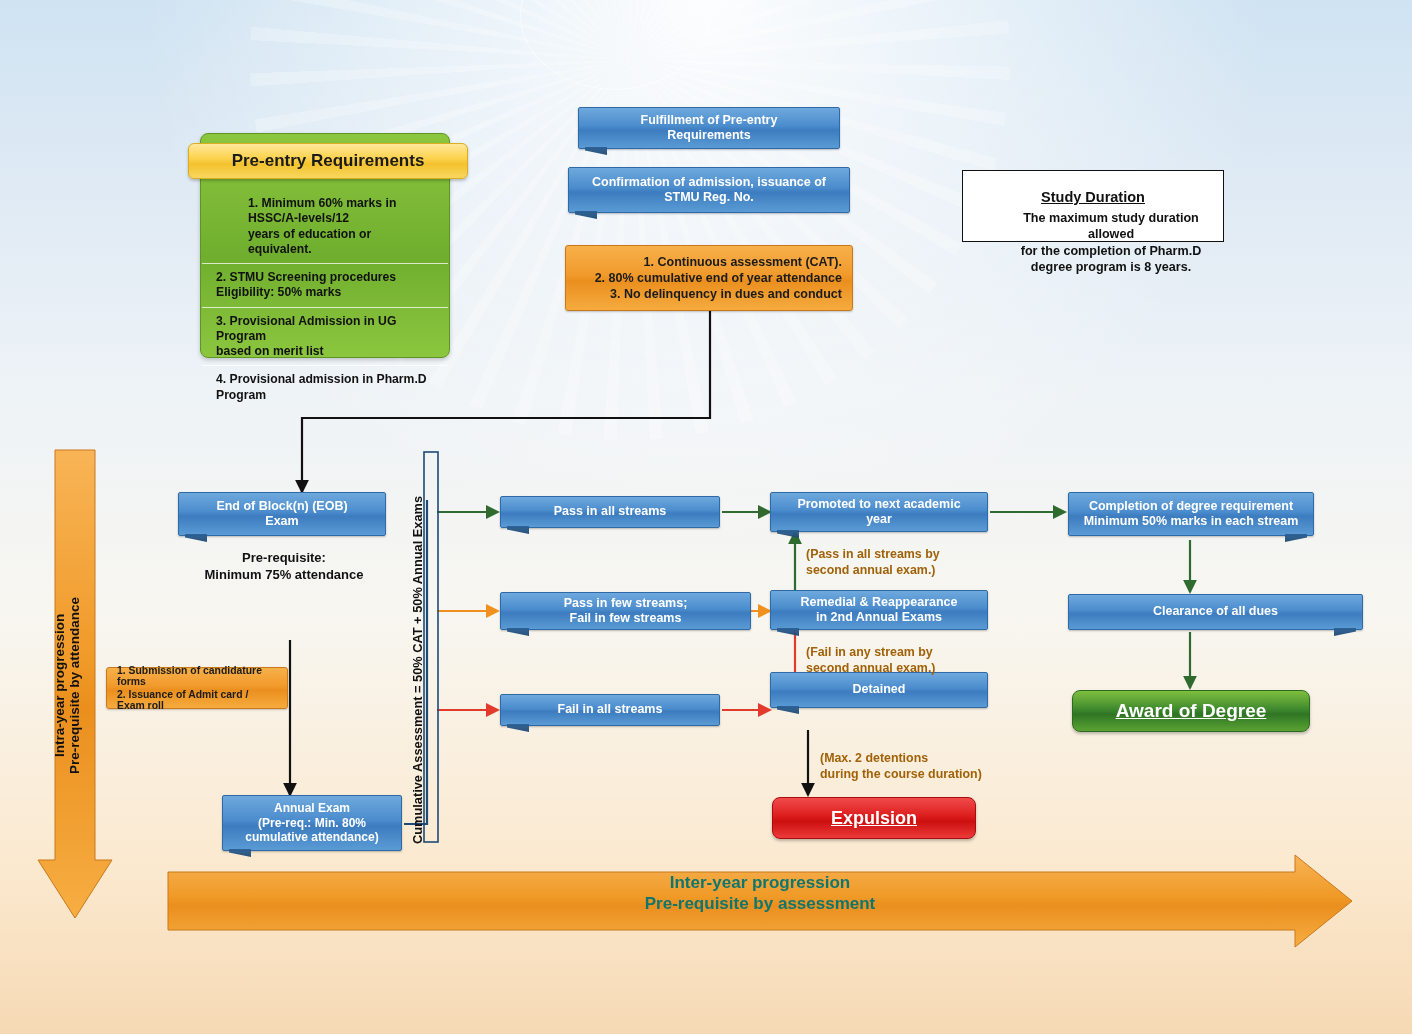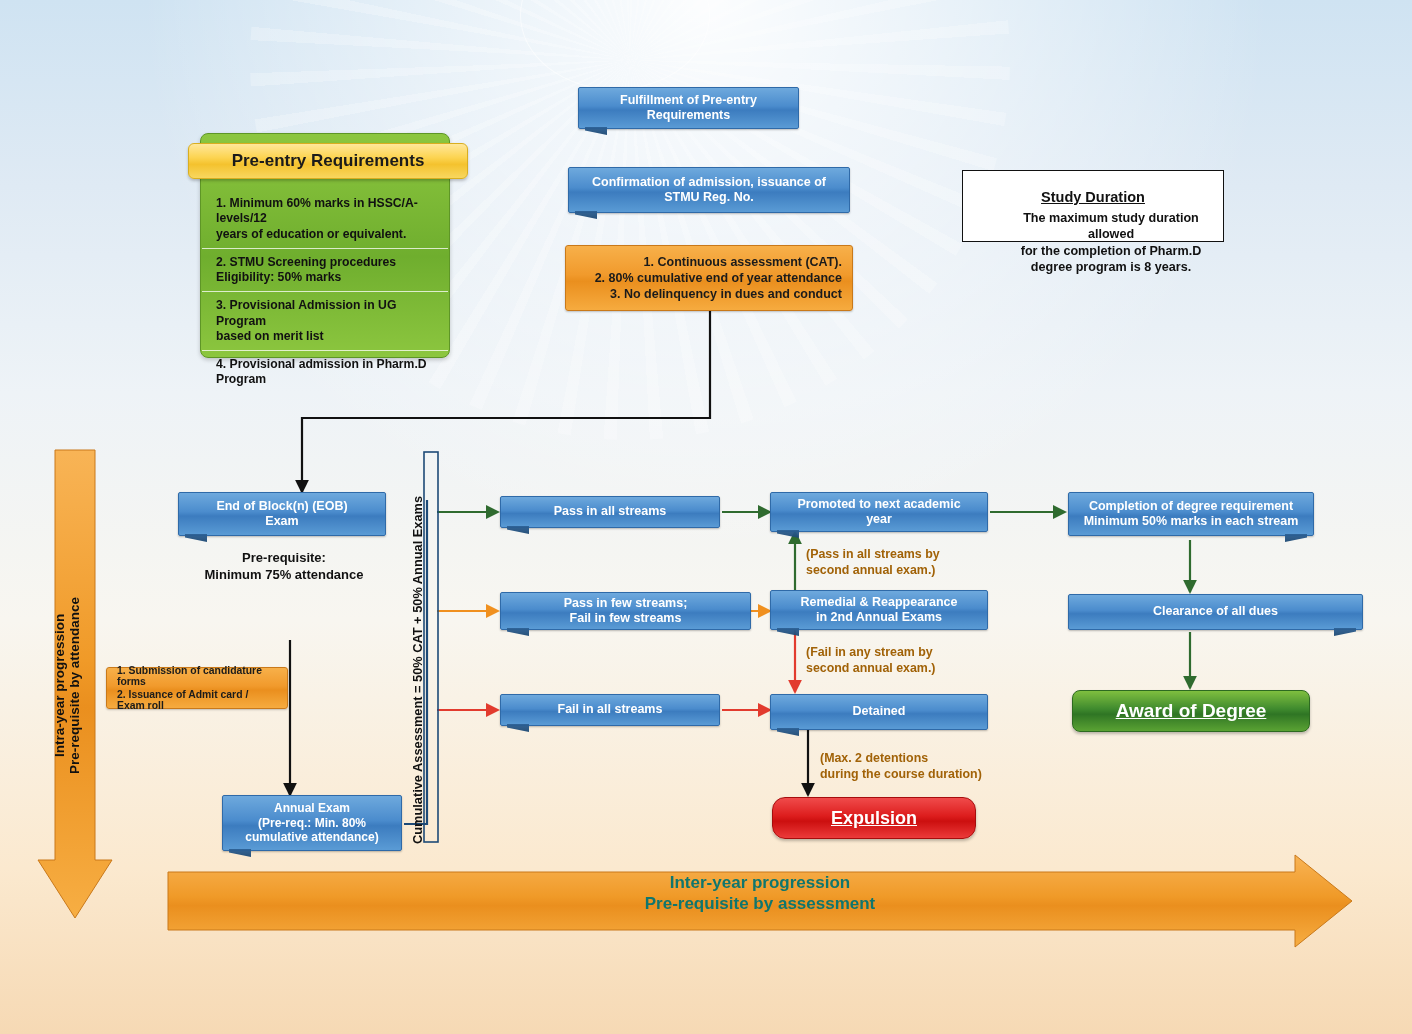--- a/index.html
+++ b/index.html
@@ -146,38 +146,38 @@
   <path d="M1190,540 L1190,592" stroke="#2f6b2f" stroke-width="2.2" fill="none" marker-end="url(#mkg)"></path>
   <path d="M1190,632 L1190,688" stroke="#2f6b2f" stroke-width="2.2" fill="none" marker-end="url(#mkg)"></path>
 
   <path d="M55,450 L95,450 L95,860 L112,860 L75,918 L38,860 L55,860 Z" fill="url(#ograd)" stroke="#c9791a" stroke-width="1"></path>
 
   <path d="M168,872 L1295,872 L1295,855 L1352,901 L1295,947 L1295,930 L168,930 Z" fill="url(#ograd)" stroke="#c9791a" stroke-width="1"></path>
 
   <rect x="424" y="452" width="14" height="390" fill="none" stroke="#1d4a77" stroke-width="1.6"></rect>
 </svg>
 
-<div class="node" style="left:578px; top:87px; width:221px; height:42px; white-space:pre-line;">Fulfillment of Pre-entry
+<div class="node" style="left:578px; top:107px; width:262px; height:42px; white-space:pre-line;">Fulfillment of Pre-entry
 Requirements</div>
 
 <div class="node" style="left:568px; top:167px; width:282px; height:46px; white-space:pre-line;">Confirmation of admission, issuance of
 STMU Reg. No.</div>
 
 <div class="orange" style="left:565px; top:245px; width:288px; height:66px; display:flex; flex-direction:column; justify-content:center; align-items:flex-end; gap:2px;">
   <div>1. Continuous assessment (CAT).</div>
   <div>2. 80% cumulative end of year attendance</div>
   <div>3. No delinquency in dues and conduct</div>
 </div>
 
 <div class="green-card" style="left:200px; top:133px; width:250px; height:225px;"></div>
 <div class="yellow-head" style="left:188px; top:143px; width:280px; height:36px;">
   <span>Pre-entry Requirements</span>
 </div>
 <div class="green-list" style="left:202px; top:190px; width:246px;">
-  <div class="it" style="white-space:pre-line;">1. Minimum 60% marks in HSSC/A-levels/12
+  <div class="it" style="white-space:pre-line;margin-left:32px;">1. Minimum 60% marks in HSSC/A-levels/12
     years of education or equivalent.</div>
   <div class="it" style="white-space:pre-line;">2. STMU Screening procedures
      Eligibility: 50% marks</div>
   <div class="it" style="white-space:pre-line;">3. Provisional Admission in UG Program
     based on merit list</div>
   <div class="it" style="white-space:pre-line;">4. Provisional admission in Pharm.D
     Program</div>
 </div>
 
 <div class="study" style="left:962px; top:170px; width:262px; height:72px;">
@@ -206,30 +206,30 @@
 
 <div class="node" style="left:500px; top:496px; width:220px; height:32px;">Pass in all streams</div>
 <div class="node" style="left:500px; top:592px; width:251px; height:38px; white-space:pre-line;">Pass in few streams;
 Fail in few streams</div>
 <div class="node" style="left:500px; top:694px; width:220px; height:32px;">Fail in all streams</div>
 
 <div class="node" style="left:770px; top:492px; width:218px; height:40px; white-space:pre-line;">Promoted to next academic
 year</div>
 <div class="node" style="left:770px; top:590px; width:218px; height:40px; white-space:pre-line;">Remedial &amp; Reappearance
 in 2nd Annual Exams</div>
-<div class="node" style="left:770px; top:694px; width:218px; height:36px;">Detained</div>
+<div class="node" style="left:770px; top:672px; width:218px; height:36px;">Detained</div>
 
 <div class="note" style="left:806px; top:547px; width:190px; white-space:pre-line;">(Pass in all streams by
 second annual exam.)</div>
 <div class="note" style="left:806px; top:645px; width:190px; white-space:pre-line;">(Fail in any stream by
 second annual exam.)</div>
 <div class="note" style="left:820px; top:751px; width:196px; white-space:pre-line;">(Max. 2 detentions
 during the course duration)</div>
 
-<div class="expulsion" style="left:772px; top:797px; width:204px; height:42px;border-radius:13px;">
+<div class="expulsion" style="left:772px; top:797px; width:204px; height:42px;">
   <span>Expulsion</span>
 </div>
 
 <div class="node r" style="left:1068px; top:492px; width:246px; height:44px; white-space:pre-line;">Completion of degree requirement
 Minimum 50% marks in each stream</div>
 <div class="node r" style="left:1068px; top:594px; width:295px; height:36px;">Clearance of all dues</div>
 <div class="award" style="left:1072px; top:690px; width:238px; height:42px;">
   <span>Award of Degree</span>
 </div>
 

